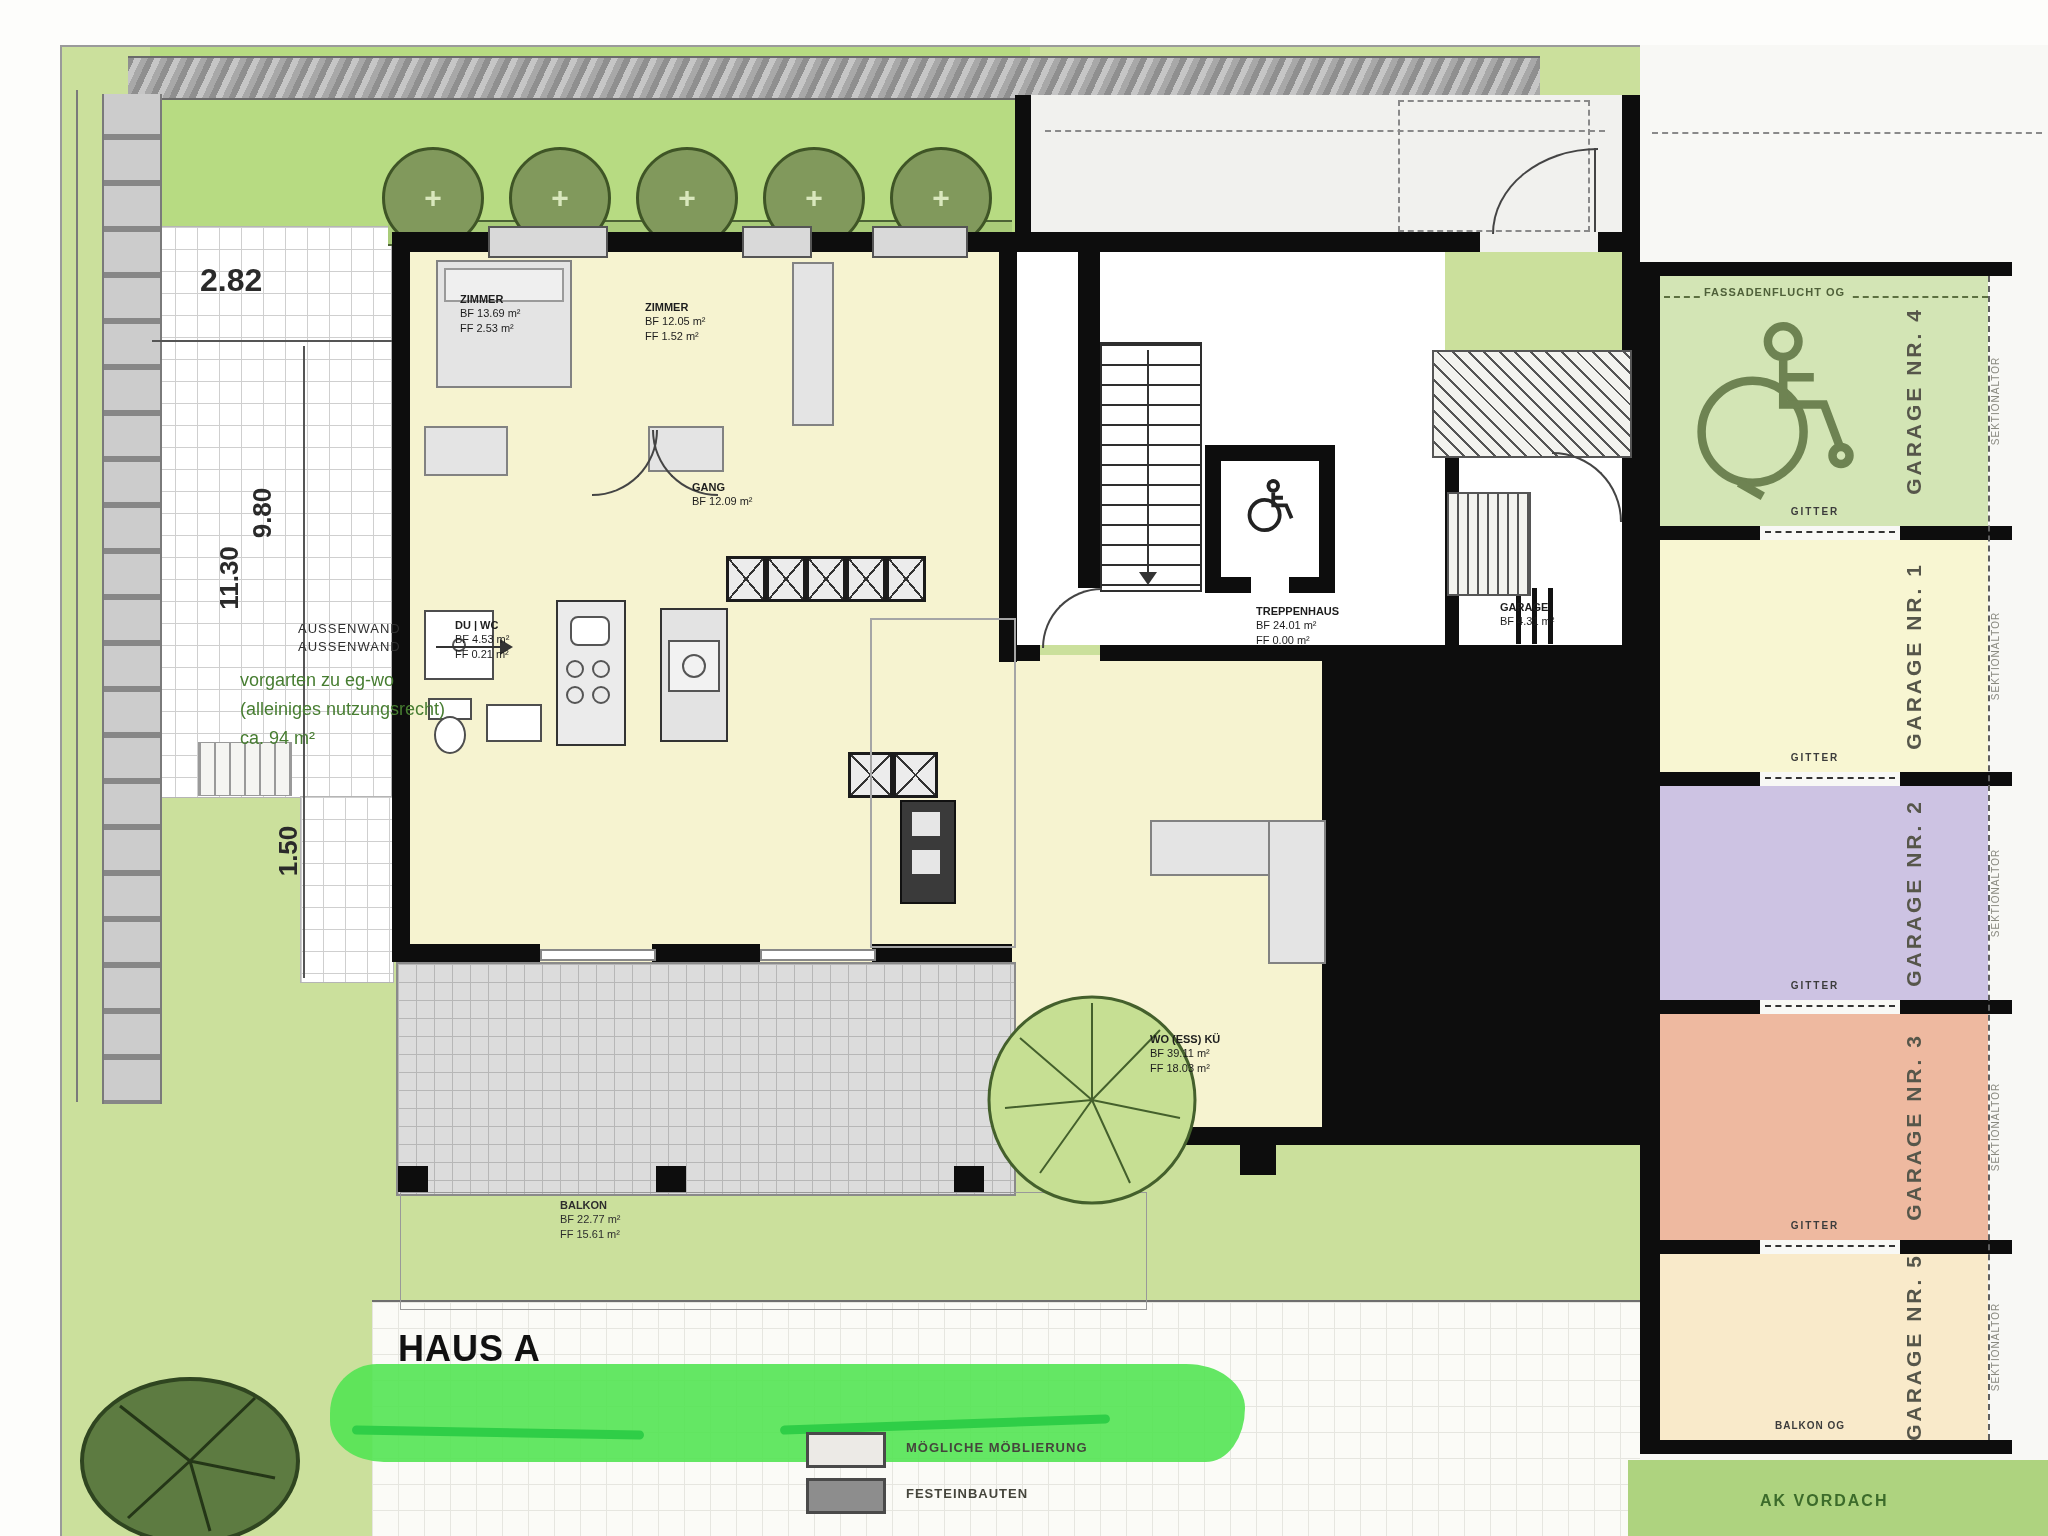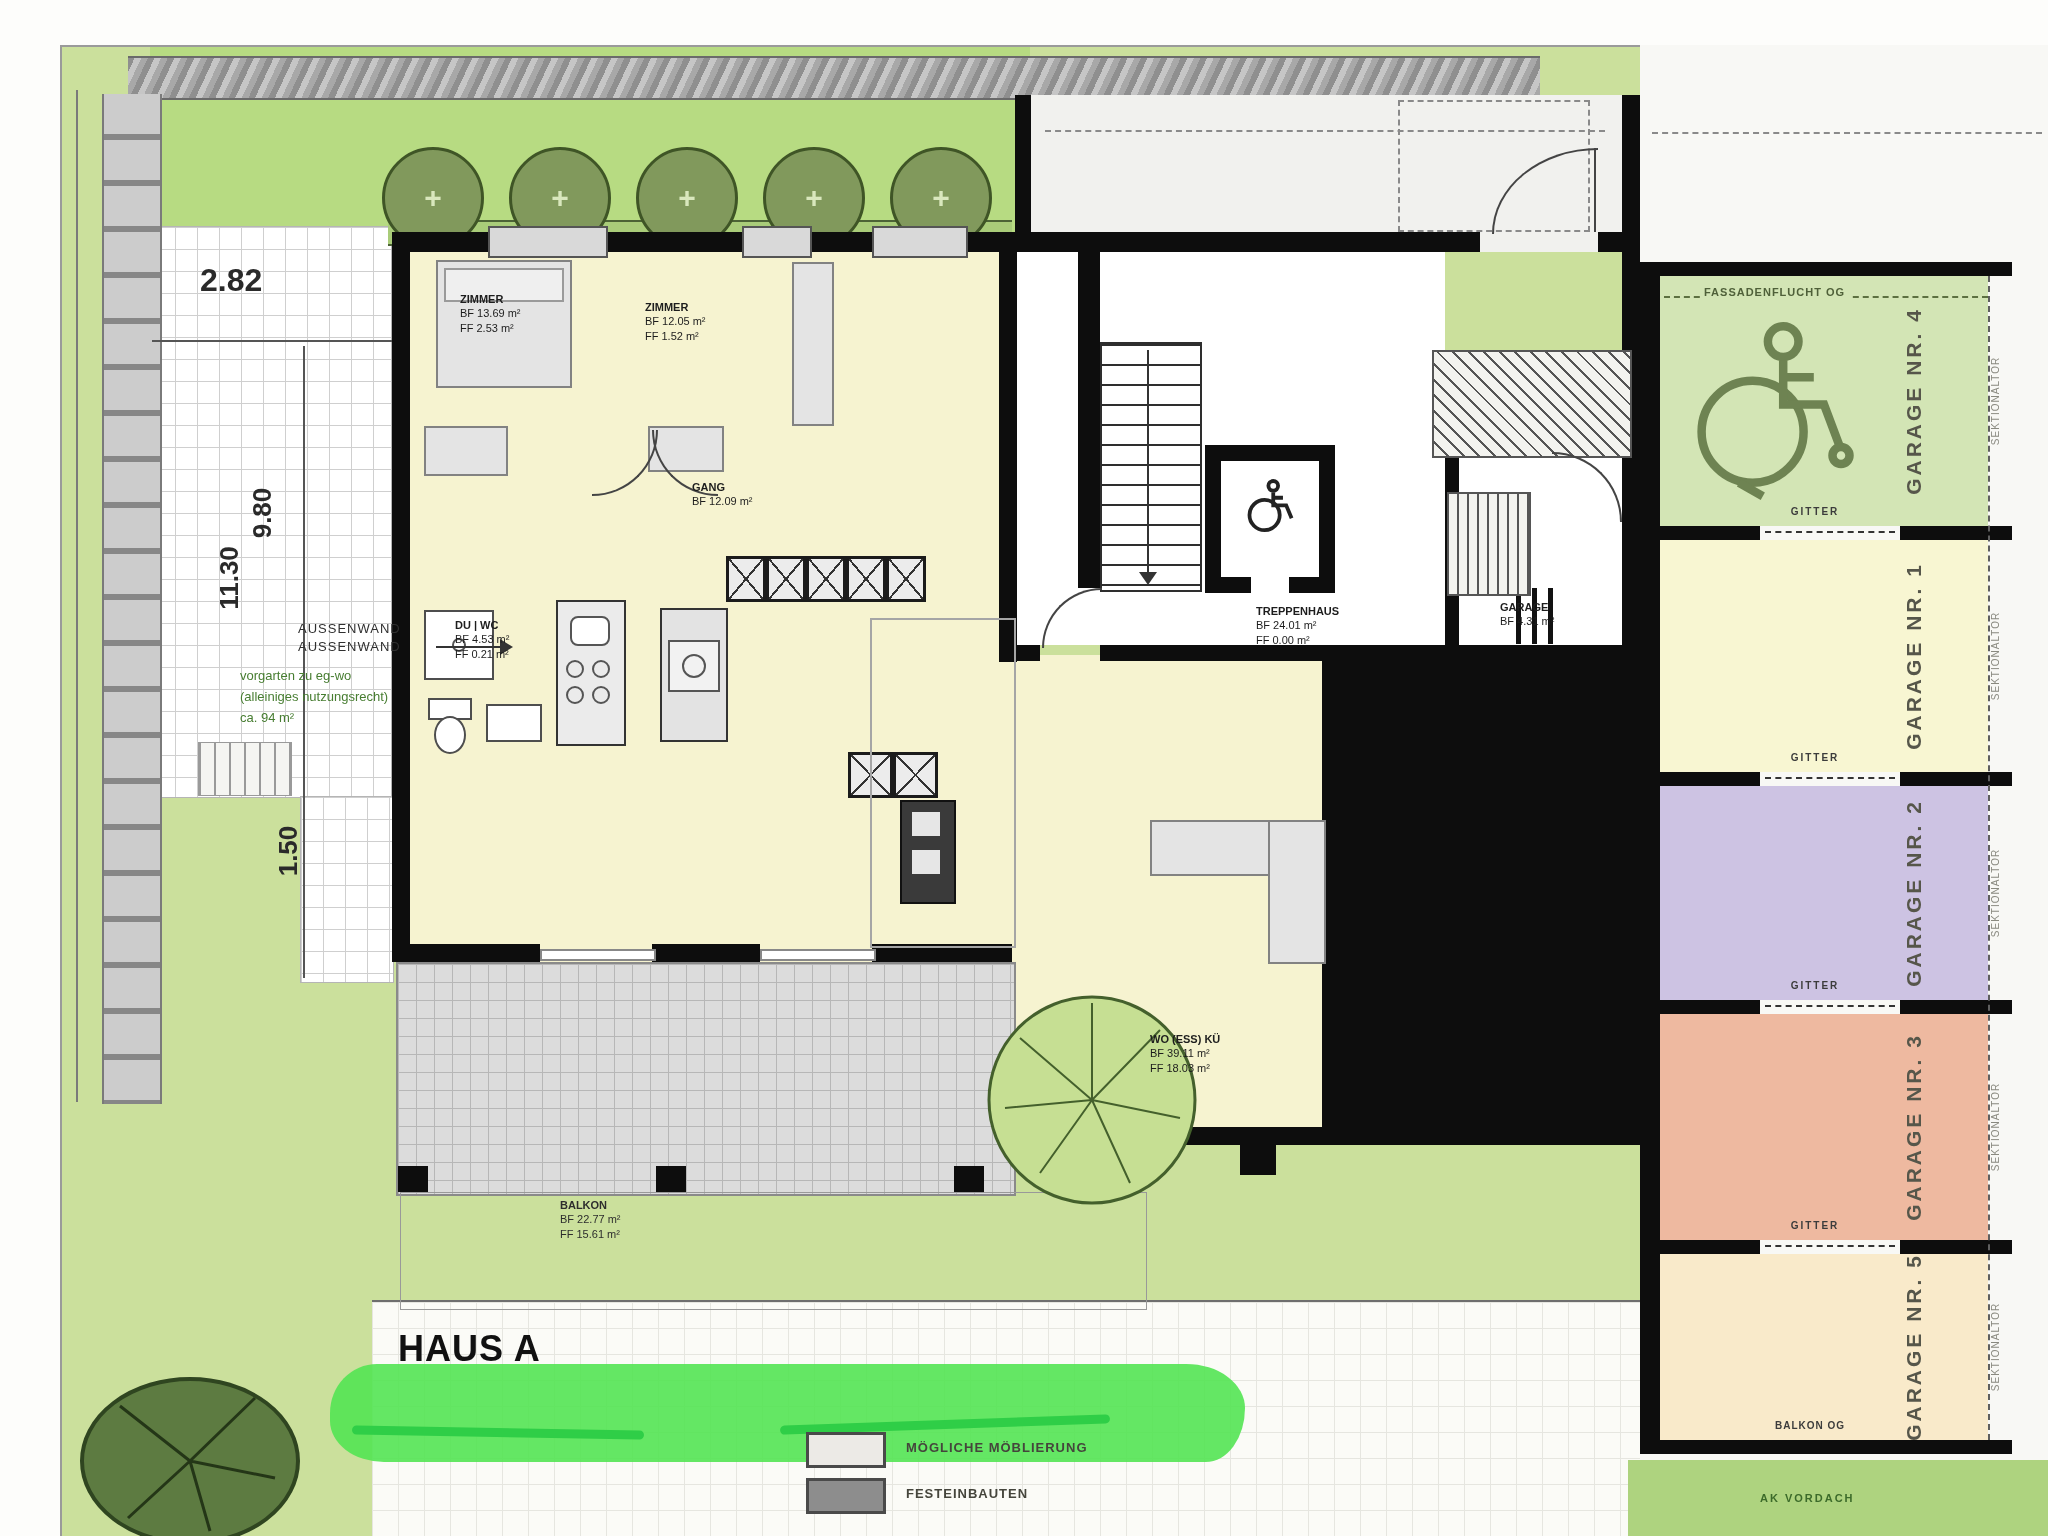--- a/index.html
+++ b/index.html
@@ -237,21 +237,21 @@
   <div class="abs rot" style="left:1900px;top:1117px;width:200px;height:20px;font-size:10px;color:#8a8a80;letter-spacing:1px;">SEKTIONALTOR</div>
   <div class="abs rot" style="left:1900px;top:1337px;width:200px;height:20px;font-size:10px;color:#8a8a80;letter-spacing:1px;">SEKTIONALTOR</div>
 
   <div class="abs tinycap" style="left:1770px;top:506px;width:90px;text-align:center;">GITTER</div>
   <div class="abs tinycap" style="left:1770px;top:752px;width:90px;text-align:center;">GITTER</div>
   <div class="abs tinycap" style="left:1770px;top:980px;width:90px;text-align:center;">GITTER</div>
   <div class="abs tinycap" style="left:1770px;top:1220px;width:90px;text-align:center;">GITTER</div>
   <div class="abs tinycap" style="left:1730px;top:1420px;width:160px;text-align:center;letter-spacing:1px;">BALKON OG</div>
 
   <div class="abs" style="left:1628px;top:1460px;width:420px;height:76px;background:#aed37f;"></div>
-  <div class="abs" style="left:1760px;top:1492px;font-size:11px;letter-spacing:2px;color:#3c6b2a;font-weight:700;">AK VORDACH</div>
+  <div class="abs" style="left:1760px;top:1492px;font-size:16px;letter-spacing:2px;color:#3c6b2a;font-weight:700;">AK VORDACH</div>
 
   <div class="abs" style="left:980px;top:978px;width:225px;height:255px;">
     <svg width="225" height="255" viewBox="0 0 225 255">
         <circle cx="112" cy="122" r="103" fill="#c6df93" stroke="#44602c" stroke-width="3"></circle>
         <path d="M112 122 L40 60 M112 122 L180 52 M112 122 L200 140 M112 122 L60 195 M112 122 L150 205 M112 122 L25 130 M112 122 L112 25" stroke="#44602c" stroke-width="2" fill="none"></path>
       </svg>
   </div>
   <div class="abs" style="left:80px;top:1366px;width:260px;height:170px;">
     <svg width="260" height="170" viewBox="0 0 260 170">
         <ellipse cx="110" cy="95" rx="108" ry="82" fill="#5d7b41" stroke="#2f4520" stroke-width="4"></ellipse>
@@ -266,21 +266,21 @@
   <div class="abs rot dim" style="left:222px;top:500px;width:76px;height:26px;">9.80</div>
   <div class="abs rot dim" style="left:182px;top:565px;width:90px;height:26px;">11.30</div>
   <div class="abs rot dim" style="left:248px;top:838px;width:76px;height:26px;">1.50</div>
 
   <div class="abs" style="left:298px;top:620px;font-size:13px;font-weight:400;color:#2f2f2f;letter-spacing:1px;line-height:1.4;">
     <div>AUSSENWAND</div>
     <div>AUSSENWAND</div>
   </div>
   <div class="abs" style="left:436px;top:646px;width:64px;height:2px;background:#333;"></div>
   <div class="abs" style="left:500px;top:639px;width:0;height:0;border-left:13px solid #333;border-top:8px solid transparent;border-bottom:8px solid transparent;"></div>
-  <div class="abs greentxt" style="left:240px;top:666px;font-size:13px;line-height:1.6;">
+  <div class="abs greentxt" style="left:240px;top:666px;font-size:18px;line-height:1.6;">
     <div>vorgarten zu eg-wo</div>
     <div>(alleiniges nutzungsrecht)</div>
     <div>ca. 94 m²</div>
   </div>
 
   <div class="abs" style="left:398px;top:1328px;font-size:36px;font-weight:800;color:#111;letter-spacing:1px;">HAUS A</div>
   <div class="abs" style="left:330px;top:1364px;width:915px;height:98px;background:#53e453;opacity:.9;border-radius:48px 60px 40px 55px / 50px 45px 55px 42px;"></div>
   <div class="abs" style="left:352px;top:1428px;width:292px;height:9px;background:#2fce47;border-radius:8px;transform:rotate(1deg);"></div>
   <div class="abs" style="left:780px;top:1420px;width:330px;height:9px;background:#2fce47;border-radius:8px;transform:rotate(-2deg);"></div>
 

